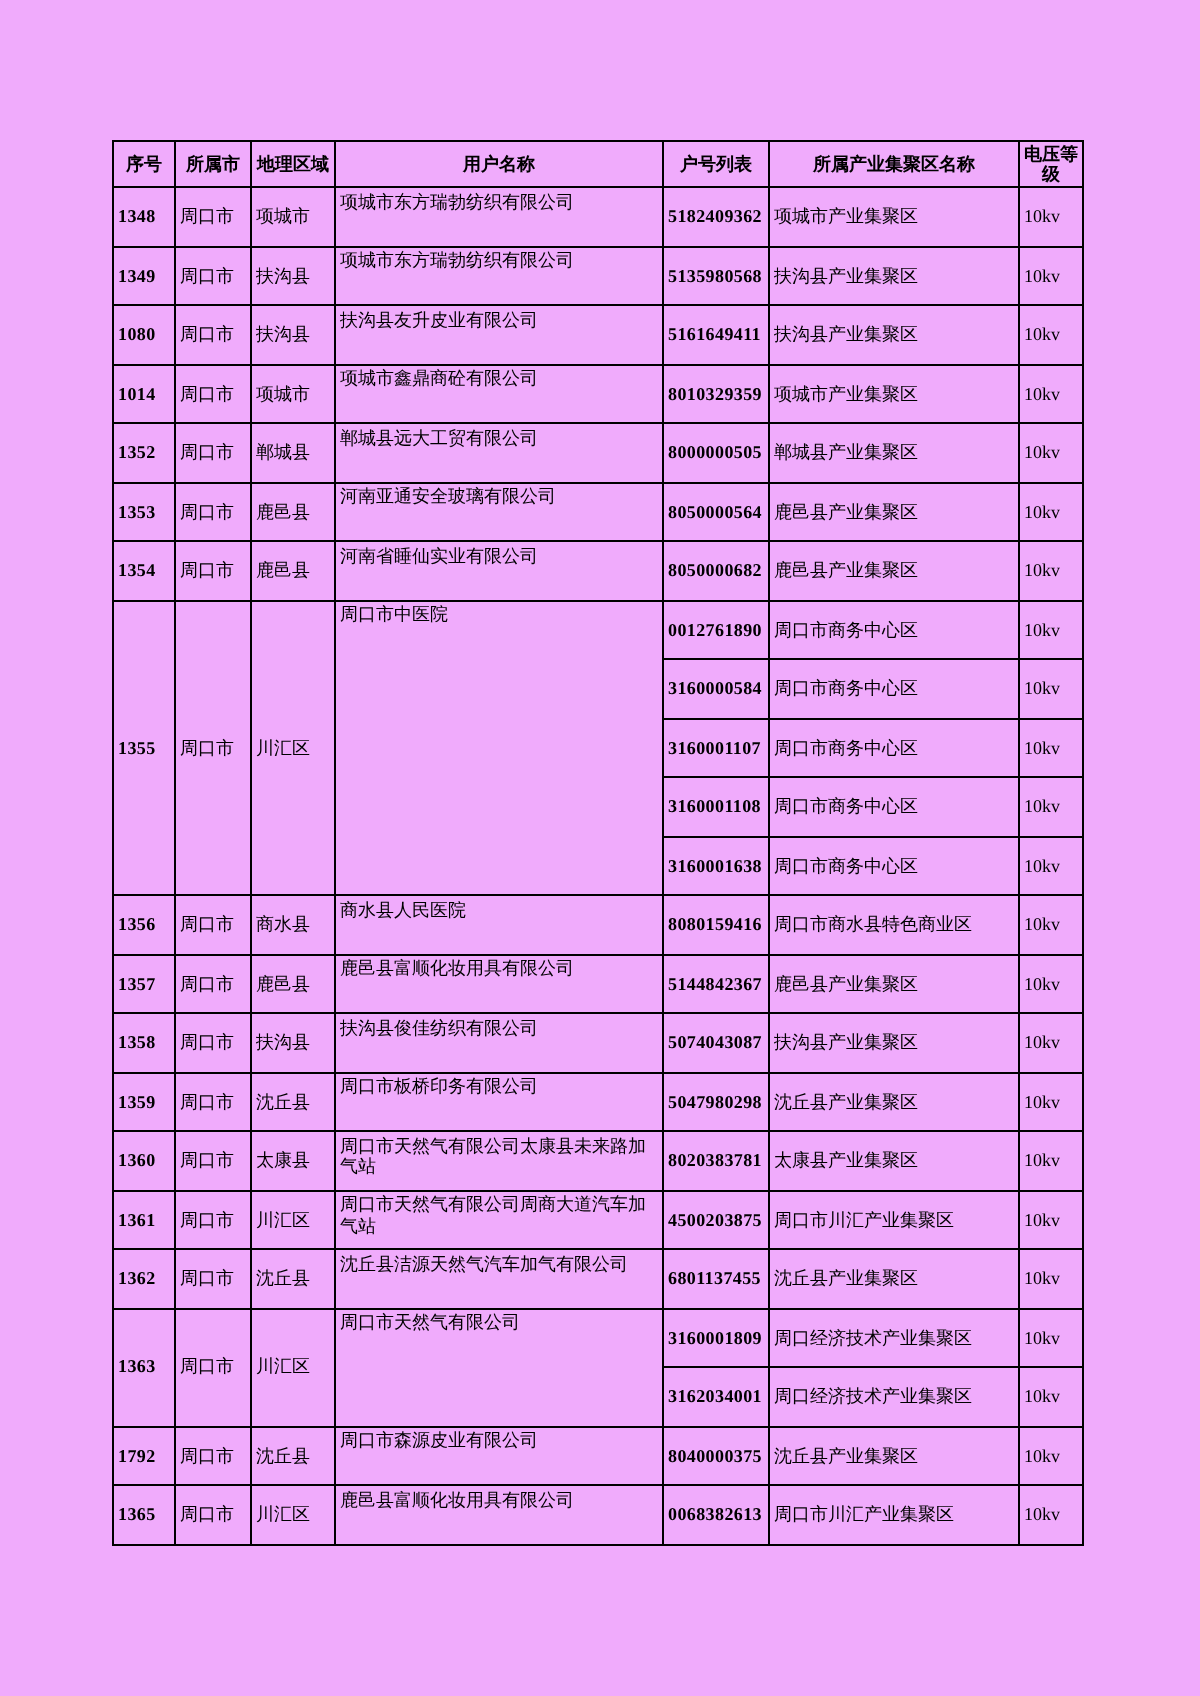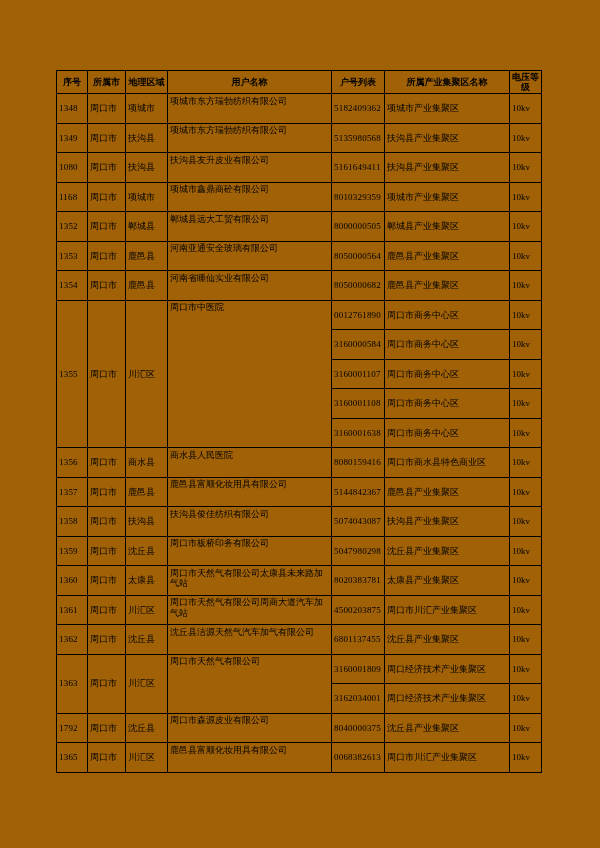--- a/index.html
+++ b/index.html
@@ -12,21 +12,21 @@
     position: relative;
     background: #ffffff;
     font-family: "Liberation Serif", "DejaVu Serif", serif;
     color: #000000;
   }
   .page {
     position: absolute;
     left: 0; top: 0;
     width: 600px;
     height: 848px;
-    background: #a16207;
+    background: #f0abfc;
     overflow: hidden;
   }
   table.user-table {
     position: absolute;
     left: 56px;
     top: 70px;
     border-collapse: collapse;
     table-layout: fixed;
     width: 486px;
   }
@@ -57,21 +57,21 @@
   td {
     padding: 0 2px;
     vertical-align: middle;
     text-align: left;
     line-height: 10.5px;
   }
   td.user {
     vertical-align: top;
     padding-top: 1.5px;
   }
-  td.seq, td.no { letter-spacing: 0.2px; }
+  td.seq, td.no { letter-spacing: 0.2px; font-weight: bold; }
 </style>
 </head>
 <body>
 
 <div class="page">
   <table class="user-table">
     <colgroup>
       <col class="w-seq">
       <col class="w-city">
       <col class="w-region">
@@ -114,21 +114,21 @@
         <tr>
           <td rowspan="1" class="seq">1080</td>
           <td rowspan="1" class="city">周口市</td>
           <td rowspan="1" class="region">扶沟县</td>
           <td rowspan="1" class="user">扶沟县友升皮业有限公司</td>
           <td class="no">5161649411</td>
           <td class="cluster">扶沟县产业集聚区</td>
           <td class="voltage">10kv</td>
         </tr>
         <tr>
-          <td rowspan="1" class="seq">1168</td>
+          <td rowspan="1" class="seq">1014</td>
           <td rowspan="1" class="city">周口市</td>
           <td rowspan="1" class="region">项城市</td>
           <td rowspan="1" class="user">项城市鑫鼎商砼有限公司</td>
           <td class="no">8010329359</td>
           <td class="cluster">项城市产业集聚区</td>
           <td class="voltage">10kv</td>
         </tr>
         <tr>
           <td rowspan="1" class="seq">1352</td>
           <td rowspan="1" class="city">周口市</td>

